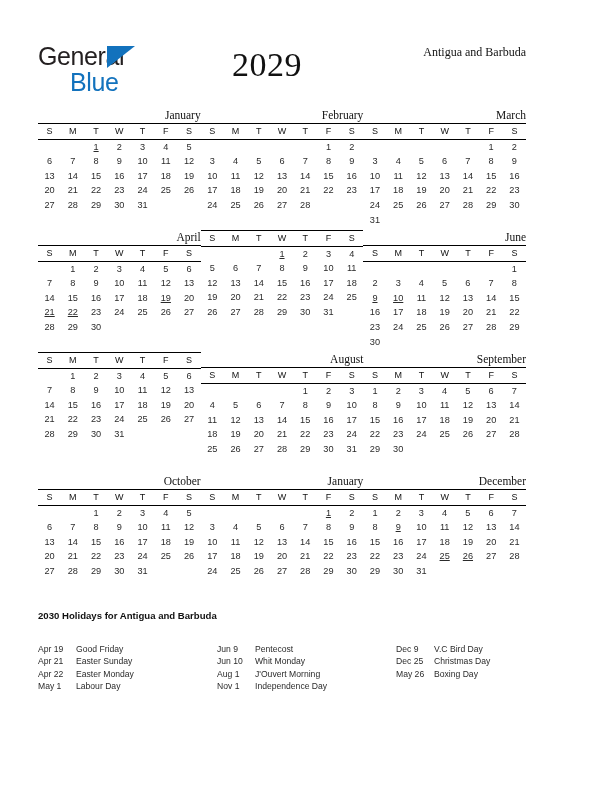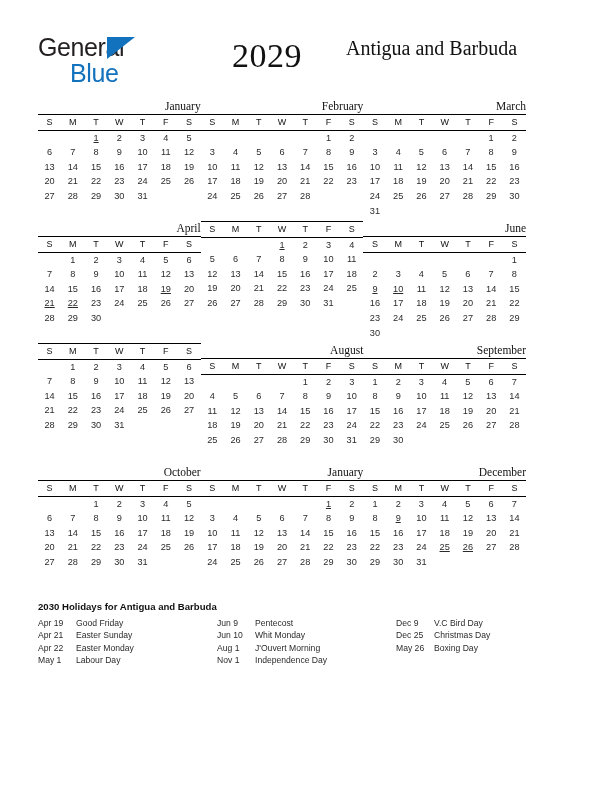--- a/index.html
+++ b/index.html
@@ -3,31 +3,31 @@
 <meta charset="utf-8">
 <style>
   html,body{margin:0;padding:0;}
   body{
     width:612px;height:792px;
     background:#ffffff;
     font-family:"Liberation Serif","DejaVu Serif",serif;
     color:#1a1a1a;
     overflow:hidden;
   }
-  .page{position:relative;width:564px;height:792px;box-sizing:border-box;padding:7px 38px;}
+  .page{position:relative;width:564px;height:792px;box-sizing:border-box;padding:16px 38px;}
 
   
   .header{display:flex;align-items:flex-start;justify-content:space-between;padding-top:26px;height:62px;}
   .logo{position:relative;width:150px;padding-top:2px;}
   .logo-row1{font-family:"Liberation Sans","DejaVu Sans",sans-serif;font-size:25px;letter-spacing:-0.4px;color:#231f20;line-height:1;}
   .logo-row2{font-family:"Liberation Sans","DejaVu Sans",sans-serif;font-size:25px;letter-spacing:-0.4px;color:#1272bd;line-height:1;margin-top:1px;margin-left:32px;}
   .logo-tri{position:absolute;left:69px;top:4px;width:0;height:0;
             border-left:28px solid #1272bd;border-bottom:22px solid transparent;}
   .year{font-size:34px;line-height:1;letter-spacing:0.5px;color:#111;margin-top:6px;}
-  .country{font-size:20px;line-height:1.12;text-align:left;width:180px;color:#111;margin-top:4px;}
+  .country{font-size:12px;line-height:1.12;text-align:right;width:180px;color:#111;margin-top:4px;}
 
   
   .months{display:flex;flex-direction:column;gap:0;margin-top:4px;}
   .mrow{display:flex;justify-content:space-between;height:122px;}
   .month{width:168px;}
   .mname{text-align:right;font-size:11.5px;line-height:15px;color:#111;}
   table.cal{width:100%;border-collapse:collapse;table-layout:fixed;}
   table.cal th,table.cal td{
     text-align:center;font-size:9.2px;line-height:14.6px;height:14.6px;
     font-family:"Liberation Sans","DejaVu Sans",sans-serif;
@@ -35,21 +35,21 @@
   }
   table.cal thead th{
     border-top:1.1px solid #000;border-bottom:1.1px solid #000;
     font-size:9px;color:#111;
   }
   td.hol{color:#e8000d;font-weight:bold;text-decoration:underline;}
   td.hol-plain{color:#e8000d;font-weight:bold;}
 
   
   .holidays{margin-top:14px;}
-  .htitle{font-family:"Liberation Sans","DejaVu Sans",sans-serif;font-size:9.6px;font-weight:bold;color:#111;margin-bottom:5px;}
+  .htitle{font-family:"Liberation Sans","DejaVu Sans",sans-serif;font-size:9.6px;font-weight:bold;color:#111;margin-bottom:22px;}
   .hcols{display:flex;}
   .hcol{width:179px;}
   .hcol:nth-child(3){width:auto;}
   .hitem{display:flex;font-size:8.6px;line-height:12.4px;color:#2b2b2b;
          font-family:"Liberation Sans","DejaVu Sans",sans-serif;}
   .hdate{width:38px;flex:none;}
   .hname{}
 </style>
 </head>
 <body>

